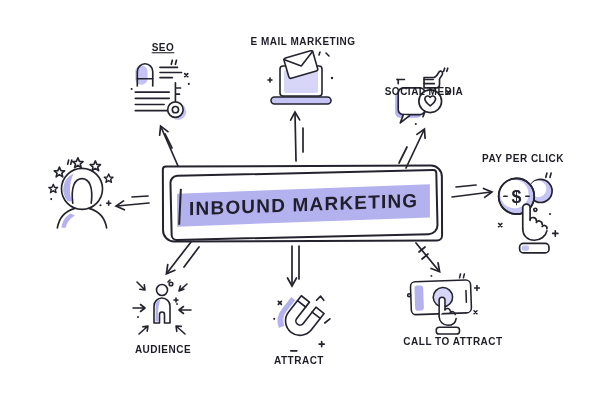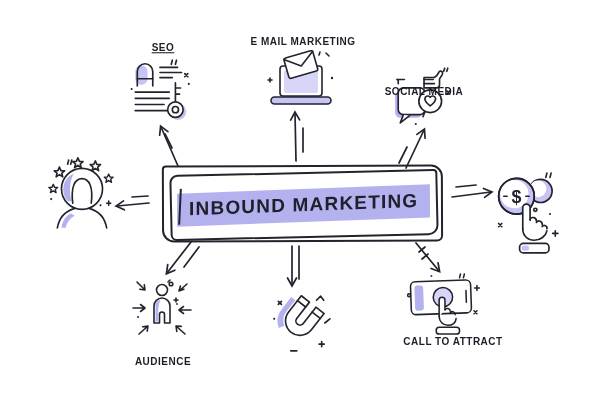--- a/index.html
+++ b/index.html
@@ -13,21 +13,21 @@
     position:absolute; font-size:10px; font-weight:700; letter-spacing:.5px;
     color:#1d1d27; text-align:center; white-space:nowrap;
     transform:scaleY(1.05);
   }
   
   .lbl-seo      { left:138px; top:42px;  width:50px;text-decoration:underline; }
   .lbl-email    { left:243px; top:36px;  width:120px; }
   .lbl-social   { left:374px; top:50px;  width:100px;margin-top:36px; }
   .lbl-ppc      { left:467px; top:153px; width:112px; }
   .lbl-customer { left:40px;  top:231px; width:92px; }
-  .lbl-audience { left:117px; top:344px; width:92px;margin-top:12px; }
+  .lbl-audience { left:117px; top:344px; width:92px; }
   .lbl-attract  { left:253px; top:355px; width:92px; }
   .lbl-cta      { left:397px; top:336px; width:112px; }
   
   .ic-seo      { left:127px; top:54px;  width:68px;  height:68px; }
   .ic-email    { left:265px; top:50px;  width:72px;  height:60px; }
   .ic-social   { left:393px; top:62px;  width:60px;  height:64px; }
   .ic-ppc      { left:489px; top:170px; width:78px;  height:86px; }
   .ic-customer { left:47px;  top:156px; width:70px;  height:78px; }
   .ic-audience { left:130px; top:277px; width:64px;  height:64px; }
   .ic-attract  { left:268px; top:292px; width:64px;  height:62px; }
@@ -254,16 +254,18 @@
       <path d="M73,14 v5 M70.5,16.5 h5"></path>
       <path d="M70,40 l3,3 M73,40 l-3,3"></path>
       <path d="M56,2 l-1,4 M60,2 l-1,4"></path>
       <circle cx="26" cy="4" r="1" fill="#23232e" stroke="none"></circle>
     </g>
   </svg>
 
   <div class="node-label lbl-seo">SEO</div>
   <div class="node-label lbl-email">E MAIL MARKETING</div>
   <div class="node-label lbl-social">SOCIAL MEDIA</div>
+  <div class="node-label lbl-ppc">PAY PER CLICK</div>
   <div class="node-label lbl-audience">AUDIENCE</div>
+  <div class="node-label lbl-attract">ATTRACT</div>
   <div class="node-label lbl-cta">CALL TO ATTRACT</div>
 
 </div>
 
 </body></html>

